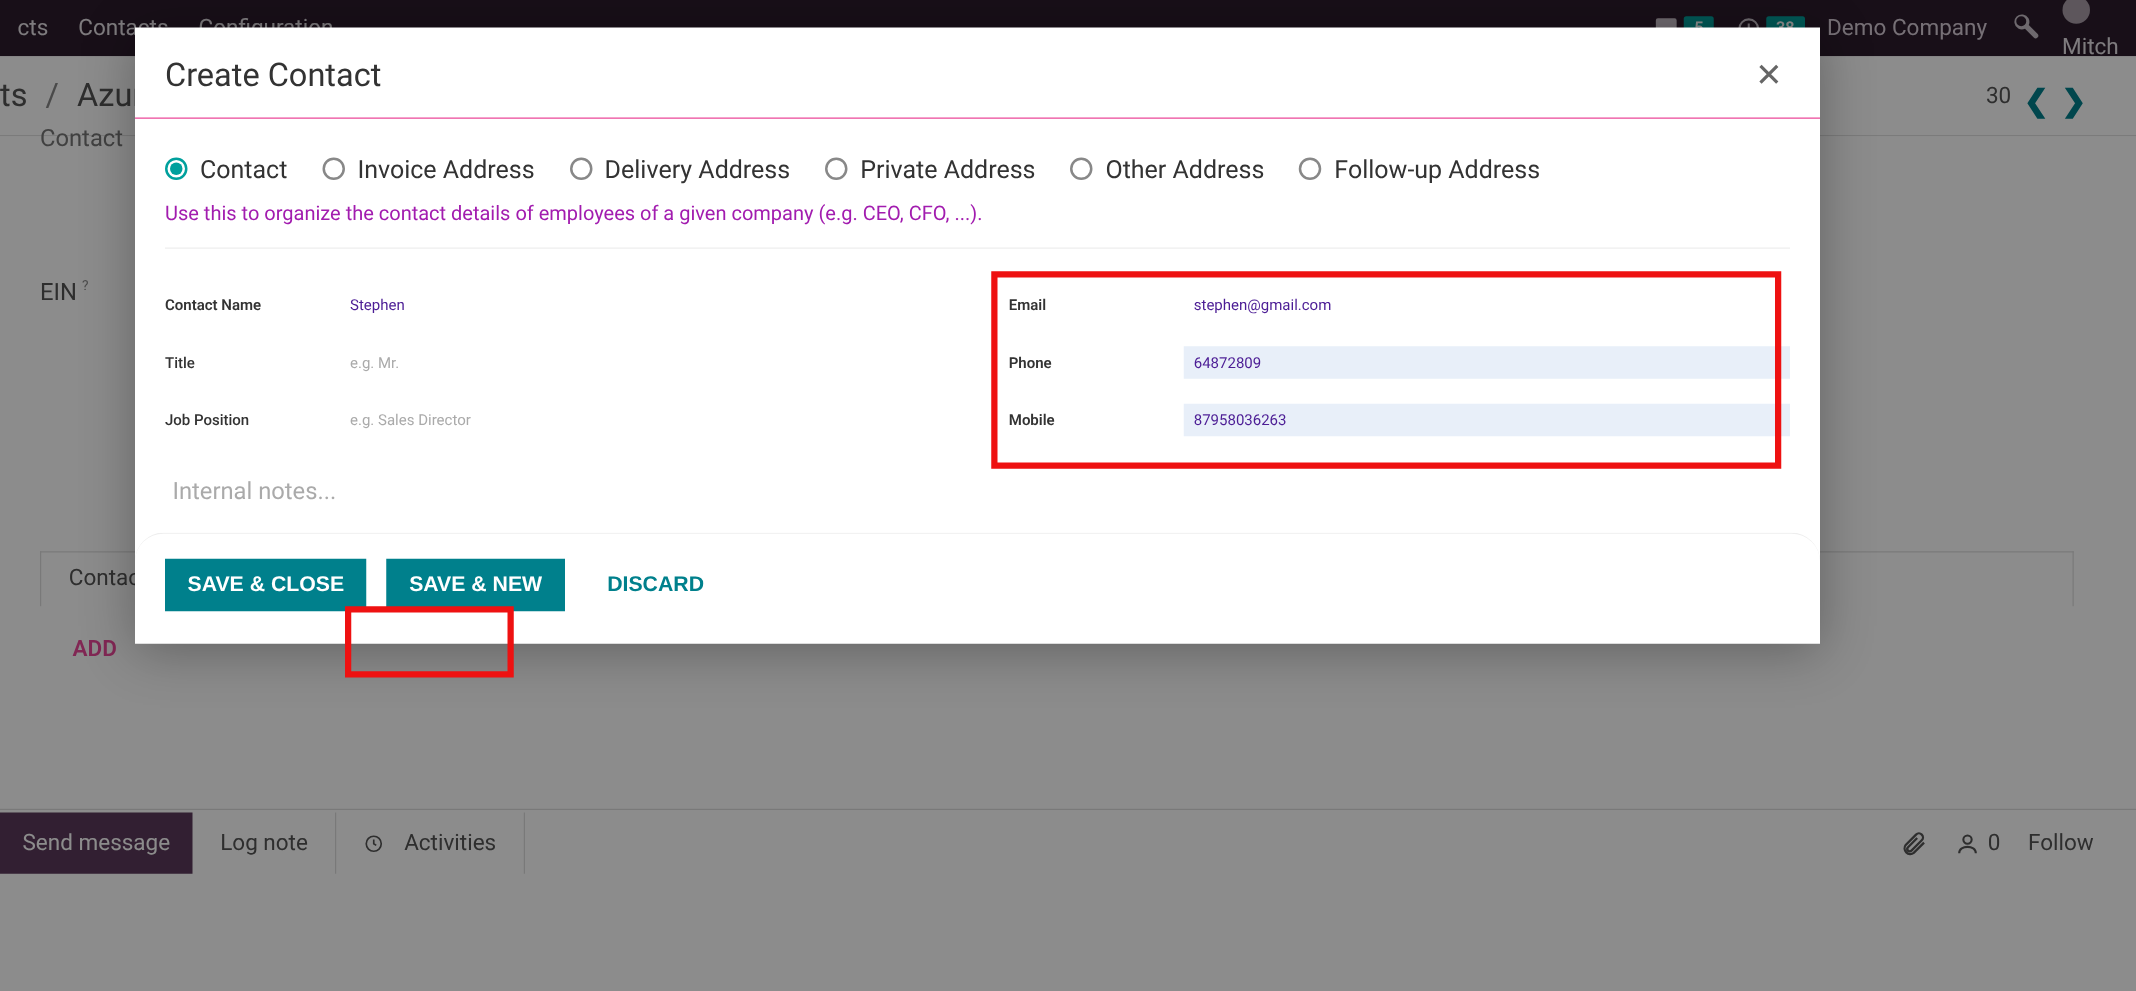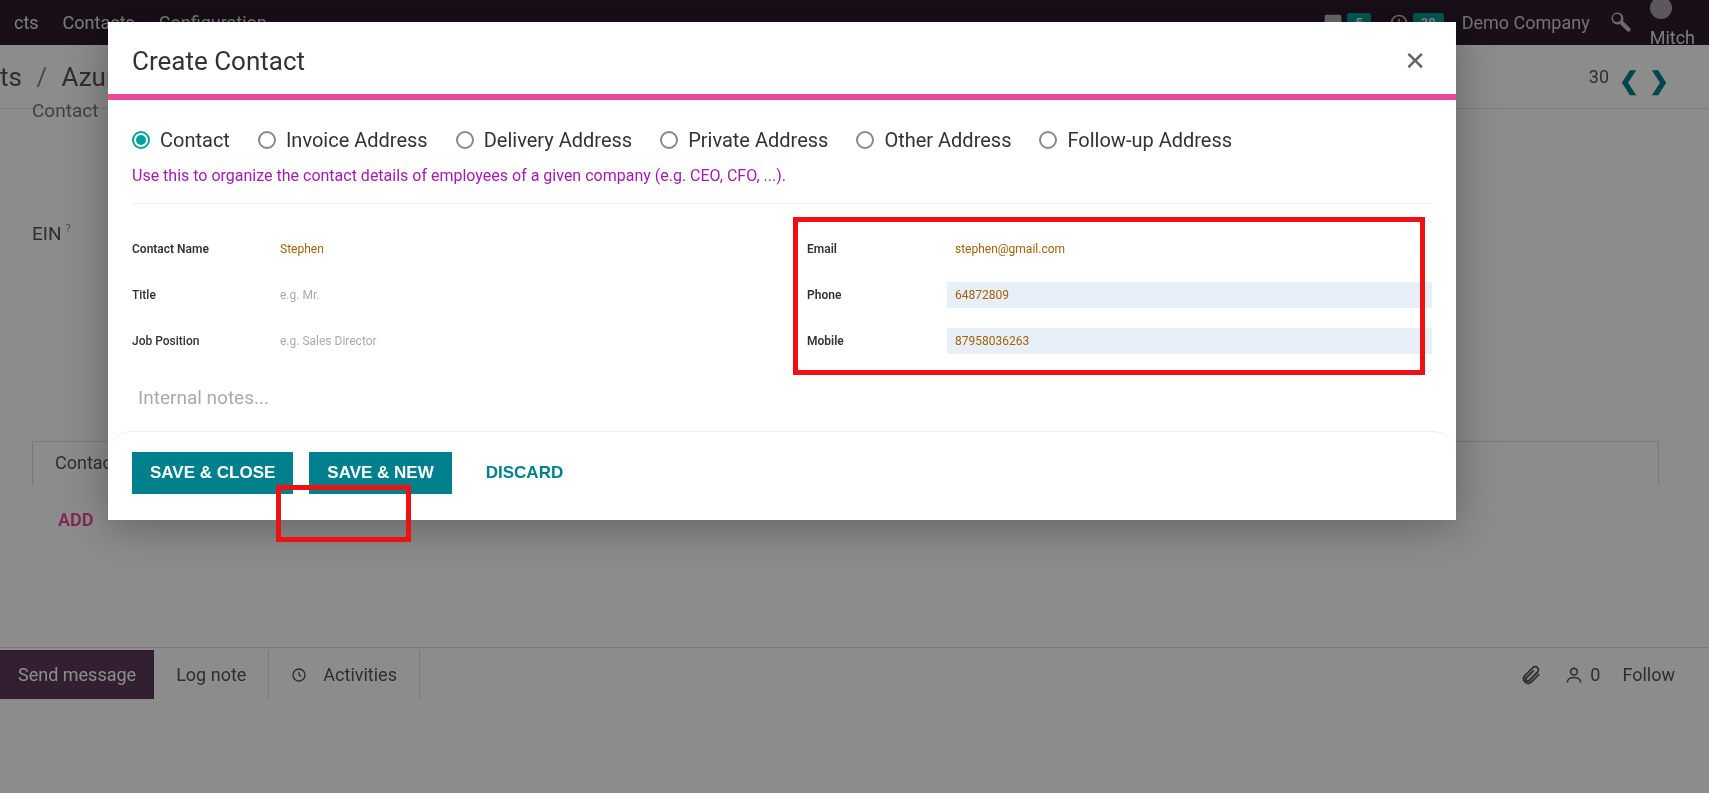--- a/index.html
+++ b/index.html
@@ -30,39 +30,39 @@
 .underlay .ein-label sup { font-size:11px; color:#888; }
 .underlay .tabbar { position:absolute; left:32px; top:332px; right:50px; height:44px; border:1px solid #ddd; border-bottom:none; background:#fff;}
 .underlay .tabitem { display:inline-block; padding:10px 22px; font-size:18px; color:#555; border-right:1px solid #ddd;}
 .underlay .addbtn { position:absolute; left:58px; top:400px; font-size:18px; color:#ec4899; font-weight:600;}
 
 
 .dim { position:absolute; inset:0; background:rgba(0,0,0,0.45); }
 
 
 .modal { position:absolute; left:108px; top:22px; width:1348px; background:#fff; box-shadow:0 6px 40px rgba(0,0,0,.3); }
-.modal-header { padding:24px 30px 18px 24px; display:flex; align-items:center; border-bottom:6px solid #ec4899;}
+.modal-header { padding:24px 30px 18px 24px; display:flex; align-items:center; border-bottom:1px solid #ec4899;}
 .modal-title { font-size:26px; color:#333; }
 .modal-close { margin-left:auto; font-size:26px; color:#666; cursor:pointer; line-height:1; }
 
 .modal-body { padding:28px 24px 18px 24px; }
 
 .radio-row { display:flex; gap:28px; align-items:center; font-size:20px; color:#333; flex-wrap:wrap;}
 .radio { display:flex; align-items:center; gap:10px; cursor:pointer;}
 .radio .circle { width:18px; height:18px; border:2px solid #888; border-radius:50%; display:inline-flex; align-items:center; justify-content:center;}
 .radio.selected .circle { border-color:#00a09d; }
 .radio.selected .circle::after { content:""; width:10px; height:10px; background:#00a09d; border-radius:50%;}
 .help-text { margin-top:14px; font-size:16px; color:#a21caf; border-bottom:1px solid #eee; padding-bottom:18px;}
 
 .form-cols { display:flex; margin-top:22px; gap:10px;}
 .form-col { flex:1; }
 .form-row { display:flex; align-items:center; min-height:46px; font-size:12px;}
 .form-label { width:140px; color:#333; font-weight:600;}
 .form-label.light { font-weight:500; }
-.form-value { flex:1; color:#a16207; padding:6px 8px; }
+.form-value { flex:1; color:#4c1d95; padding:6px 8px; }
 .form-value.placeholder { color:#aaa; }
 .highlighted { background:#e8eff9; }
 .notes { margin-top:18px; font-size:19px; color:#aaa; padding:4px 6px;}
 
 .modal-footer { border-top:1px solid #eee; padding:20px 24px 26px 24px; display:flex; gap:16px; align-items:center;border-radius:23px;}
 .btn { padding:11px 18px; font-size:17px; font-weight:600; cursor:pointer; border:none;}
 .btn-primary { background:#00808c; color:#fff; }
 .btn-link { background:transparent; color:#00808c; }
 
 

